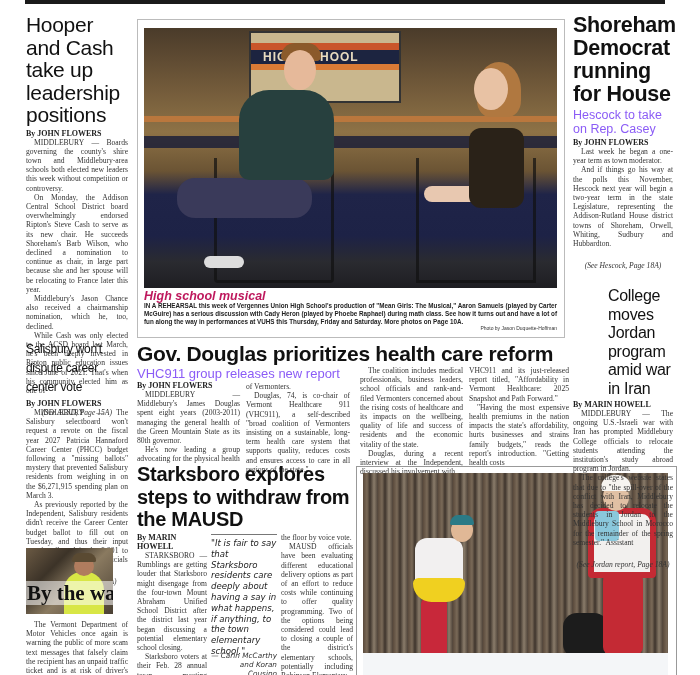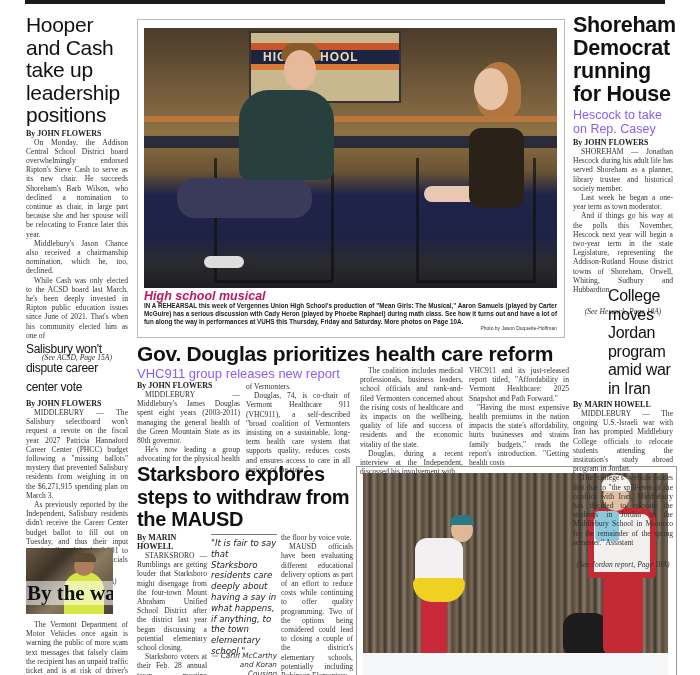--- a/index.html
+++ b/index.html
@@ -97,20 +97,21 @@
 </style>
 </head>
 <body>
 
 <div class="topbar"></div>
 
 <article class="col-left">
   <h2 class="hed hooper-hed">Hooper and Cash take up leadership positions</h2>
   <div class="byline">By JOHN FLOWERS</div>
   <div class="body">
+    <p>MIDDLEBURY — Boards governing the county's shire town and Middlebury-area schools both elected new leaders this week without competition or controversy.</p>
     <p>On Monday, the Addison Central School District board overwhelmingly endorsed Ripton's Steve Cash to serve as its new chair. He succeeds Shoreham's Barb Wilson, who declined a nomination to continue as chair, in large part because she and her spouse will be relocating to France later this year.</p>
     <p>Middlebury's Jason Chance also received a chairmanship nomination, which he, too, declined.</p>
     <p>While Cash was only elected to the ACSD board last March, he's been deeply invested in Ripton public education issues since June of 2021. That's when his community elected him as one of</p>
   </div>
   <div class="jump">(See ACSD, Page 15A)</div>
 </article>
 
 <article class="salis">
   <h2 class="hed salis-hed">Salisbury won't dispute career center vote</h2>
   <div class="byline">By JOHN FLOWERS</div>
@@ -210,21 +211,20 @@
   <div class="ski2-head"></div>
   <div class="ski2-hat"></div>
   <div class="ski-snow"></div>
 </div>
 
 <article class="col-right">
   <h2 class="hed shore-hed">Shoreham Democrat running for House</h2>
   <div class="deck shore-deck">Hescock to take on Rep. Casey</div>
   <div class="byline">By JOHN FLOWERS</div>
   <div class="body">
-    <p>SHOREHAM — Jonathan Hescock during his adult life has served Shoreham as a planner, library trustee and historical society member.</p>
     <p>Last week he began a one-year term as town moderator.</p>
     <p>And if things go his way at the polls this November, Hescock next year will begin a two-year term in the state Legislature, representing the Addison-Rutland House district towns of Shoreham, Orwell, Whiting, Sudbury and Hubbardton.</p>
   </div>
   <div class="jump">(See Hescock, Page 18A)</div>
 </article>
 
 <article class="college">
   <h2 class="hed college-hed">College moves Jordan program amid war in Iran</h2>
   <div class="byline">By MARIN HOWELL</div>
   <div class="body">

